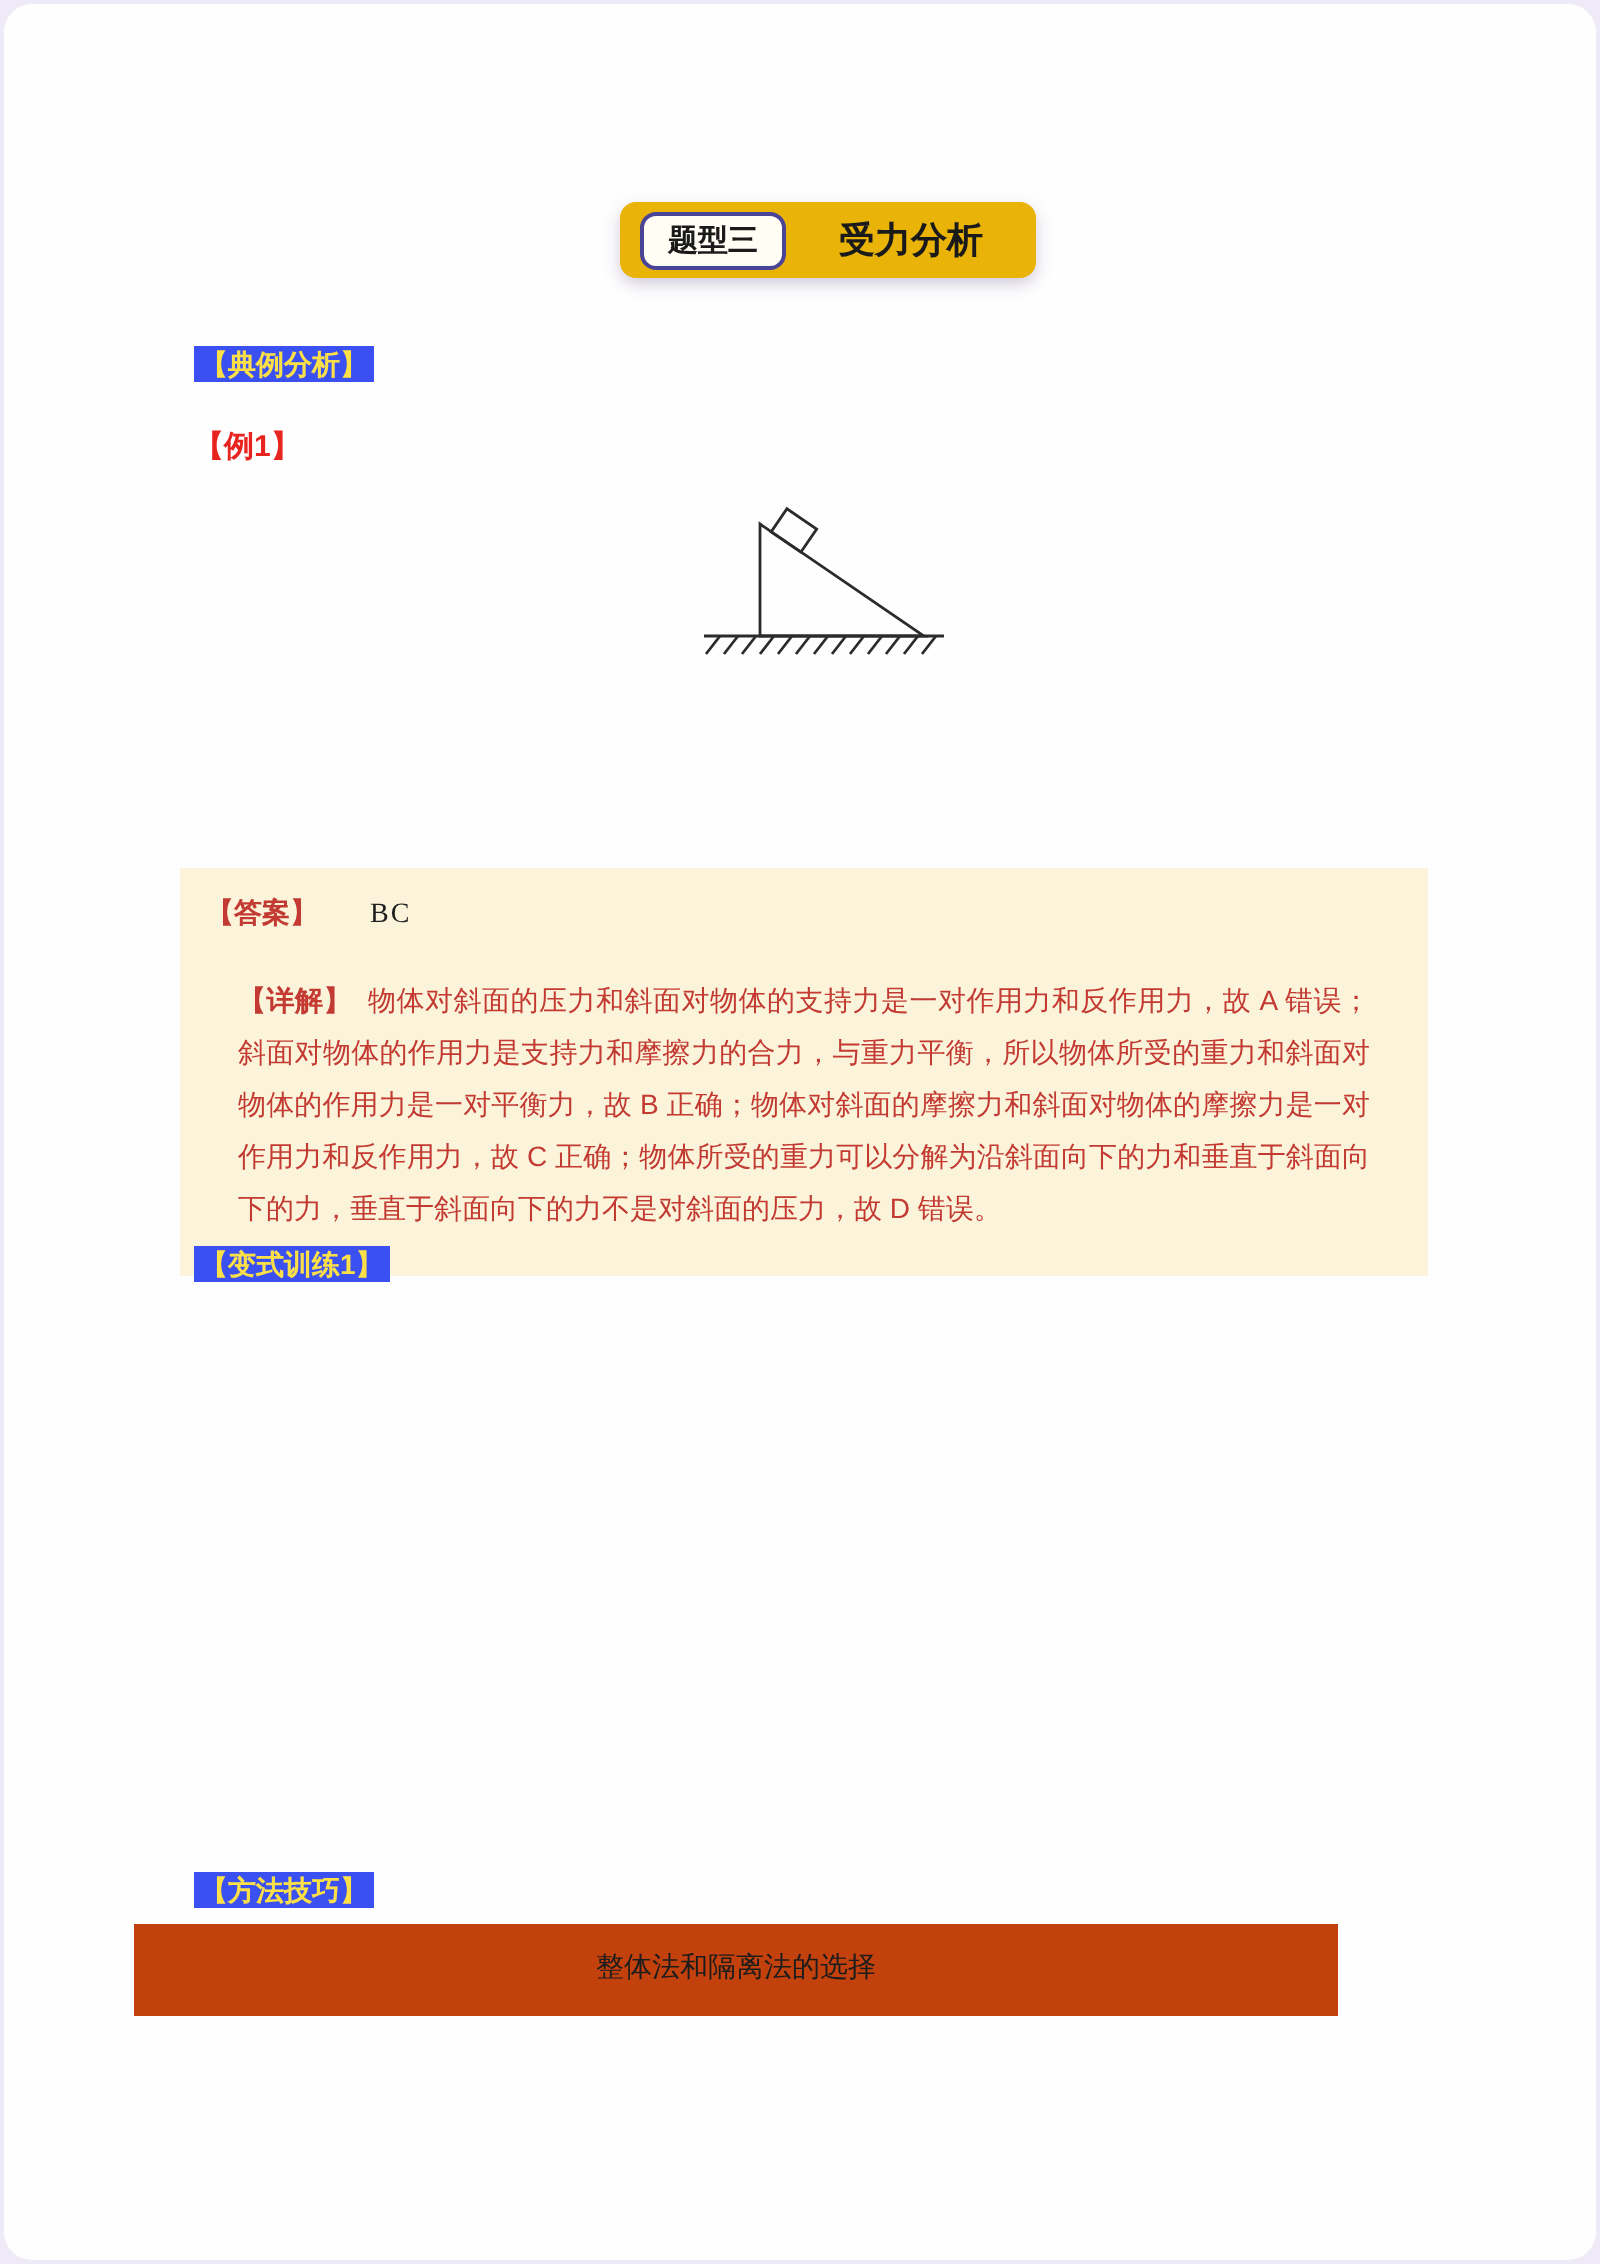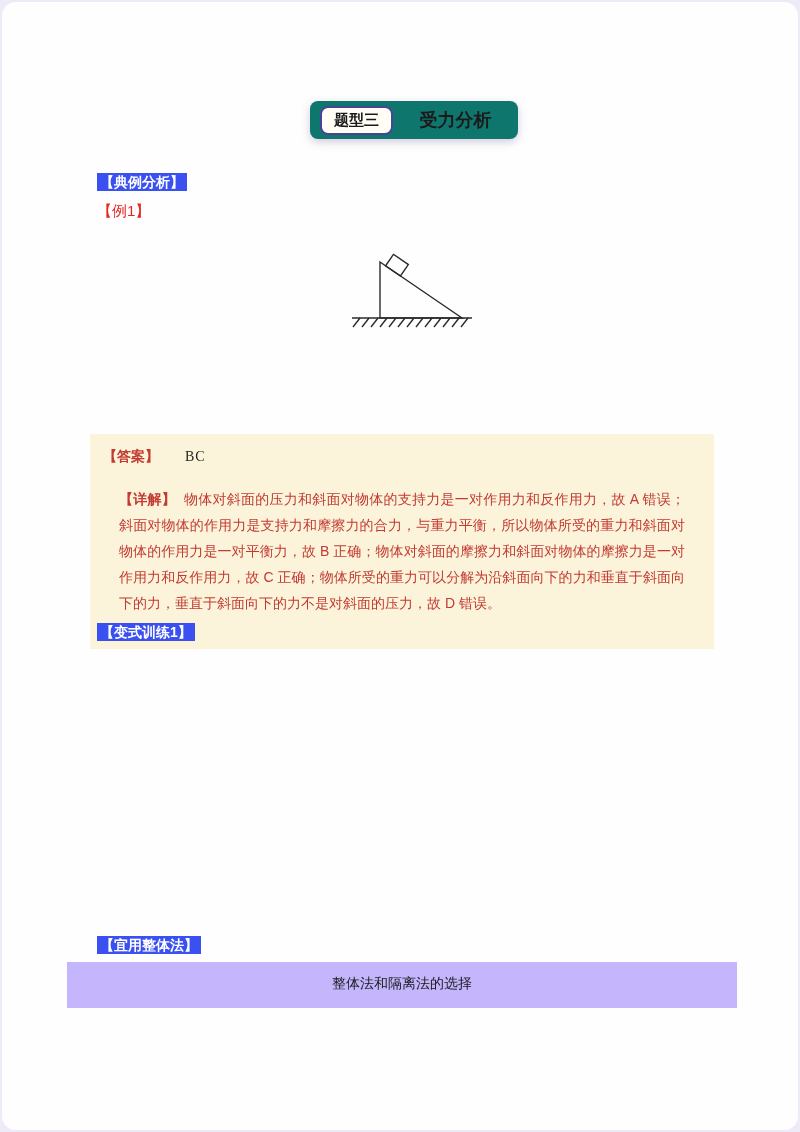--- a/index.html
+++ b/index.html
@@ -24,21 +24,21 @@
     border-radius: 14px;
   }
 
   
   .header-card {
     position: absolute;
     left: 308px;
     top: 99px;
     width: 208px;
     height: 38px;
-    background: #0f766e;
+    background: #eab308;
     border-radius: 8px;
     box-shadow: 0 3px 8px rgba(120,110,160,0.35);
     display: flex;
     align-items: center;
   }
   .type-pill {
     margin-left: 10px;
     border: 2px solid #4a4496;
     border-radius: 8px;
     padding: 3px 12px;
@@ -54,58 +54,58 @@
     font-weight: bold;
     font-size: 18px;
     color: #1a1a1a;
   }
 
   
   .blue-tag {
     position: absolute;
     left: 95px;
     background: #3a50f0;
-    color: #ffffff;
+    color: #fde047;
     font-size: 14px;
     font-weight: bold;
     line-height: 18px;
     padding: 0 3px;
     white-space: nowrap;
   }
   .tag-example { top: 171px; }
   .tag-variant { top: 621px; }
   .tag-method  { top: 934px; }
 
   
   .red-label {
     position: absolute;
     left: 95px;
-    top: 200px;
+    top: 212px;
     color: #e8241f;
     font-size: 15px;
-    font-weight: 400;
+    font-weight: 700;
     white-space: nowrap;
   }
 
   
   .diagram {
     position: absolute;
     left: 346px;
     top: 246px;
   }
 
   
   .answer-box {
     position: absolute;
     left: 88px;
     top: 432px;
     width: 624px;
     box-sizing: border-box;
     background: #fcf4da;
-    padding: 9px 13px 17px 13px;
+    padding: 9px 13px 5px 13px;
     font-size: 14px;
     line-height: 26px;
     color: #c23a32;
   }
   .answer-line { white-space: nowrap; }
   .answer-label, .explain-label {
     color: #c23a32;
     font-weight: 600;
   }
   .answer-value {
@@ -118,23 +118,23 @@
     margin: 16px;
     text-align: justify;
   }
   .explain-label { margin-right: 8px; }
 
   
   .method-box {
     position: absolute;
     left: 65px;
     top: 960px;
-    width: 670px;
+    width: 602px;
     box-sizing: border-box;
-    background: #c4b5fd;
+    background: #c2410c;
     padding: 8px 14px 12px 14px;
     color: #1c1c1c;
     font-size: 14px;
     line-height: 26px;
   }
   .method-title {
     text-align: center;
   }
   .method-item {
     text-align: left;
@@ -193,19 +193,19 @@
     <div class="answer-line">
       <span class="answer-label">【答案】</span><span class="answer-value">BC</span>
     </div>
     <p class="explain-para">
       <span class="explain-label">【详解】</span><span>物体对斜面的压力和斜面对物体的支持力是一对作用力和反作用力，故 A 错误；斜面对物体的作用力是支持力和摩擦力的合力，与重力平衡，所以物体所受的重力和斜面对物体的作用力是一对平衡力，故 B 正确；物体对斜面的摩擦力和斜面对物体的摩擦力是一对作用力和反作用力，故 C 正确；物体所受的重力可以分解为沿斜面向下的力和垂直于斜面向下的力，垂直于斜面向下的力不是对斜面的压力，故 D 错误。</span>
     </p>
   </div>
 
   <div class="blue-tag tag-variant">【变式训练1】</div>
 
-  <div class="blue-tag tag-method">【宜用整体法】</div>
+  <div class="blue-tag tag-method">【方法技巧】</div>
 
   <div class="method-box">
     <div class="method-title">整体法和隔离法的选择</div>
   </div>
 
 </div>
 
 </body></html>

